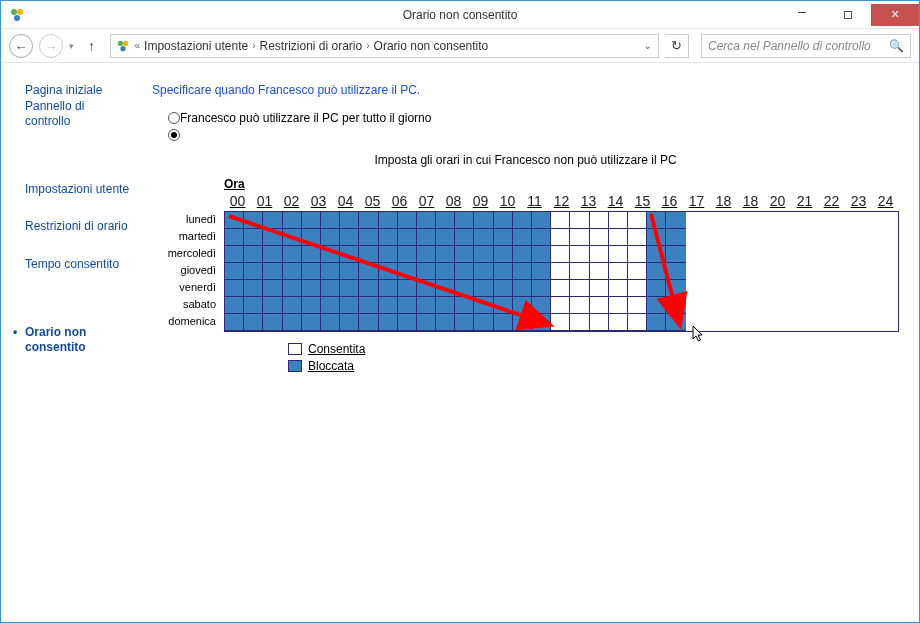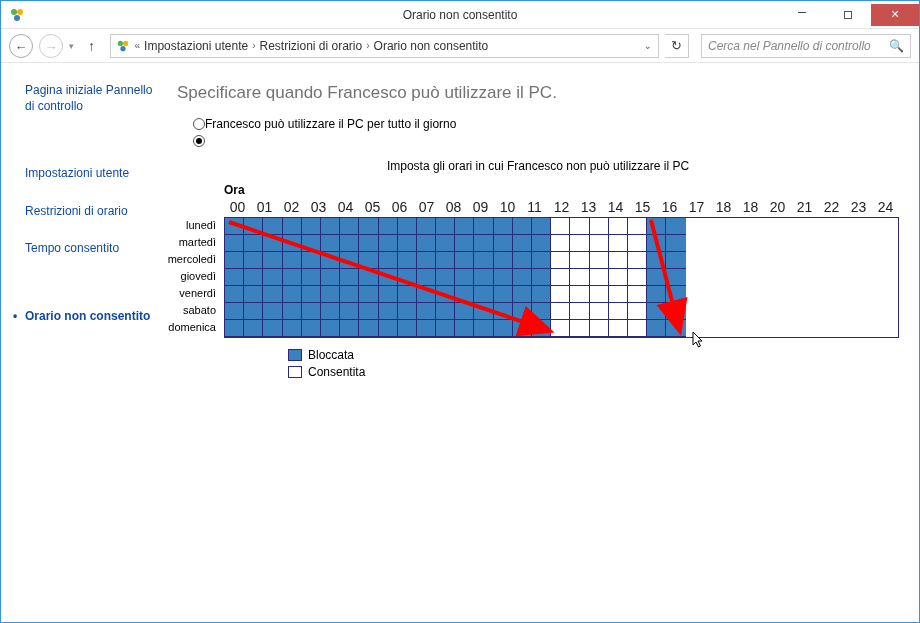--- a/index.html
+++ b/index.html
@@ -26,27 +26,27 @@
   .searchbox { width:210px; height:24px; border:1px solid #ccc; display:flex; align-items:center; padding:8px 6px; color:#888; font-style:italic; font-size:12px; background:#fff; margin-left:6px;}
   .searchbox .search-icon { margin-left:auto; font-style:normal; color:#666;}
   
   .content { flex:1; display:flex; padding:16px 20px 10px 24px; overflow:hidden;}
   .sidebar { width:190px; display:flex; flex-direction:column; gap:22px; padding-top:4px;}
   .sidebar a { color:#114a9c; text-decoration:none; font-size:12px; cursor:pointer; line-height:1.3;}
   .sidebar .group-gap { height:8px;}
   .sidebar .current { font-weight:bold; color:#114a9c; position:relative;}
   .sidebar .current::before { content:"•"; position:absolute; left:-12px; top:0; color:#114a9c;}
   .main { flex:1; padding-left:20px;}
-  .main h1 { font-size:17px; color:#737373; font-weight:normal; margin:4px 0 14px 0;}
+  .main h1 { font-size:12px; color:#1d4ed8; font-weight:normal; margin:4px 0 14px 0;}
   .radio-row { display:flex; align-items:center; gap:0; margin:4px 0 4px 16px; font-size:12px;}
   .radio { width:12px; height:12px; border:1px solid #555; border-radius:50%; display:inline-flex; align-items:center; justify-content:center; background:#fff;}
   .radio.checked::after { content:""; width:6px; height:6px; background:#000; border-radius:50%;}
   .instr { margin:12px 0 10px 0; font-size:12px;text-align:center;}
   
-  .sched-wrap { position:relative; margin-left:47px; margin-top:4px;}
+  .sched-wrap { position:relative; margin-left:72px; margin-top:4px;text-decoration:underline;}
   .hour-label { font-weight:bold; font-size:12px; margin-bottom:2px;}
   .hours-row { display:flex; margin-bottom:2px;}
   .hours-row span { width:27px; font-size:14px; text-align:center; color:#222;}
   .grid { border:1px solid #2a2a7a;}
   .cells { display:flex;}
   .cell { width:19.2px; height:17px; border-right:1px solid #2a2a7a; border-bottom:1px solid #2a2a7a; background:#3b80bf;}
   .cell:last-child { border-right:none;}
   .cell.free { background:#fff;}
   .grid .cells:last-child .cell { border-bottom:none;}
   .days-outer { position:relative;}
@@ -380,25 +380,25 @@
         </div>
 
         <span class="cursor-ptr" style="left:468px; top:148px;">
           <svg width="14" height="18" viewBox="0 0 14 18">
               <path d="M1,1 L1,14 L4,11 L6.5,16 L8.5,15 L6,10 L10,10 Z" fill="#fff" stroke="#000" stroke-width="1"></path>
             </svg>
         </span>
 
         <div class="legend">
           <div class="legend-row">
+            <span class="legend-sw free"></span>
+            <span>Consentita</span>
+          </div>
+          <div class="legend-row">
             <span class="legend-sw block"></span>
             <span>Bloccata</span>
-          </div>
-          <div class="legend-row">
-            <span class="legend-sw free"></span>
-            <span>Consentita</span>
           </div>
         </div>
       </div>
     </div>
   </div>
 
 </div>
 
 </body></html>

